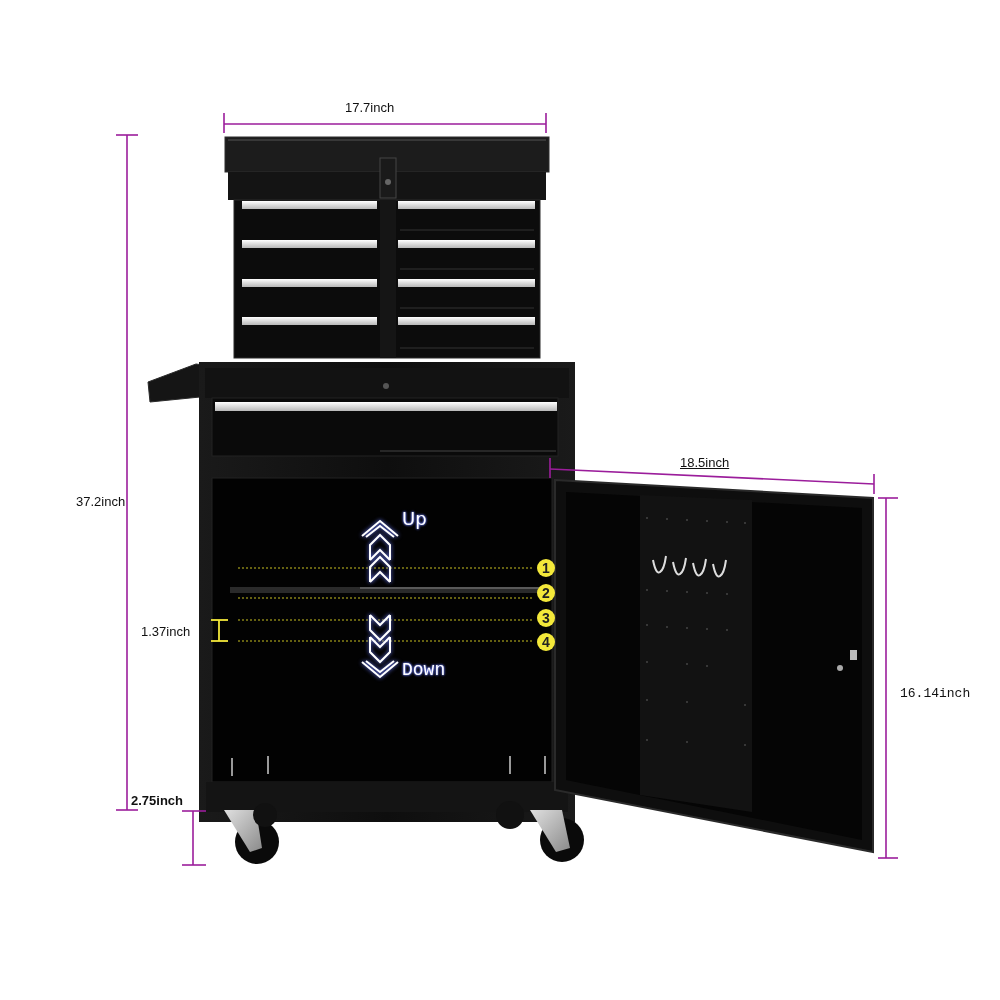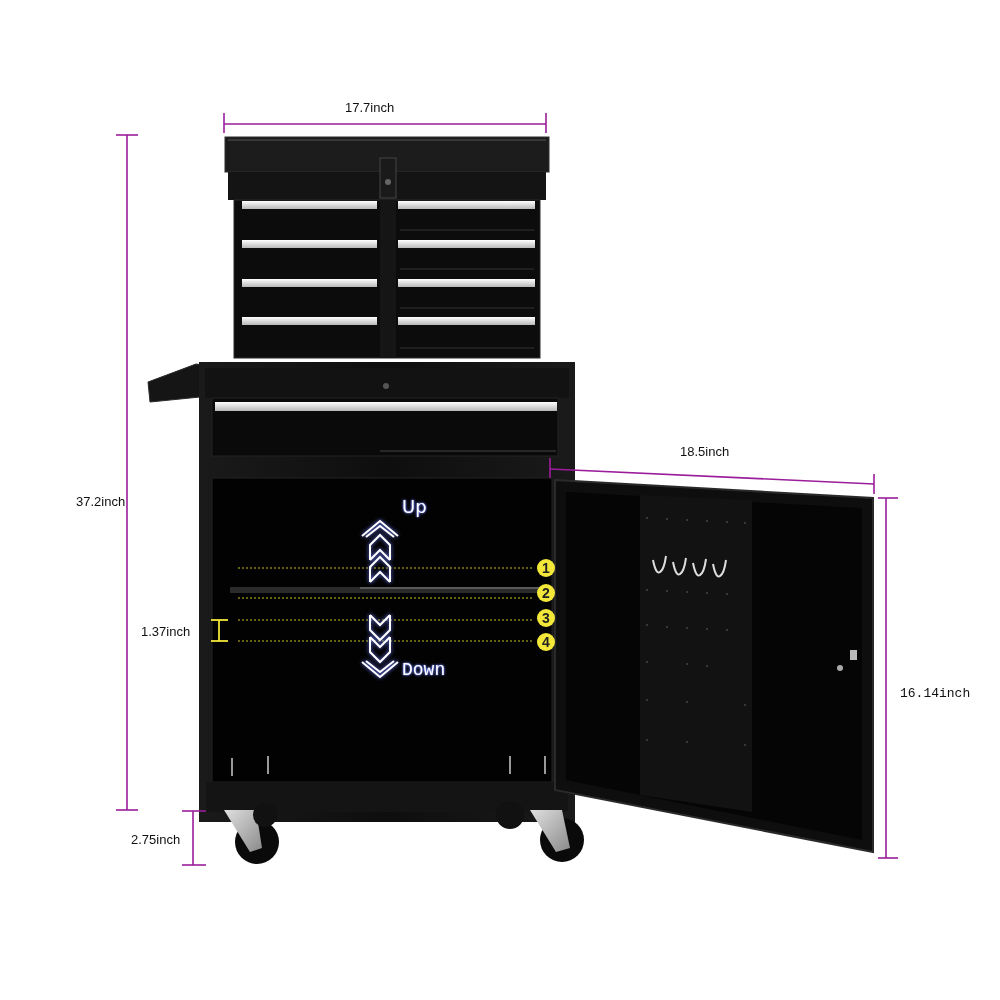--- a/index.html
+++ b/index.html
@@ -183,23 +183,23 @@
     <polyline points="370,637 370,652 380,662 390,652 390,637"></polyline>
     <polyline points="370,637 380,647 390,637"></polyline>
     <polyline points="362,662 380,677 398,662"></polyline>
     <polyline points="366,661 380,672 394,661"></polyline>
   </g>
 </svg>
 
 <div class="dimtxt" style="left:345px; top:100px;">17.7inch</div>
 <div class="dimtxt" style="left:76px; top:494px;">37.2inch</div>
 <div class="dimtxt" style="left:141px; top:624px;">1.37inch</div>
-<div class="dimtxt" style="left:131px; top:832px;">2.75inch</div>
-<div class="dimtxt" style="left:680px; top:444px;">18.5inch</div>
+<div class="dimtxt" style="left:131px; top:793px;font-weight:bold;">2.75inch</div>
+<div class="dimtxt" style="left:680px; top:455px;text-decoration:underline;">18.5inch</div>
 <div class="dimtxt" style="left:900px; top:686px;font-family:Liberation Mono, monospace;">16.14inch</div>
 
-<div class="overlay-text" style="left:402px; top:496px;">Up</div>
+<div class="overlay-text" style="left:402px; top:508px;">Up</div>
 <div class="overlay-text" style="left:402px; top:660px;font-family:Liberation Mono, monospace;">Down</div>
 
 <div class="badge" style="left:537px; top:559px;">1</div>
 <div class="badge" style="left:537px; top:584px;">2</div>
 <div class="badge" style="left:537px; top:609px;">3</div>
 <div class="badge" style="left:537px; top:633px;">4</div>
 
 </body></html>

